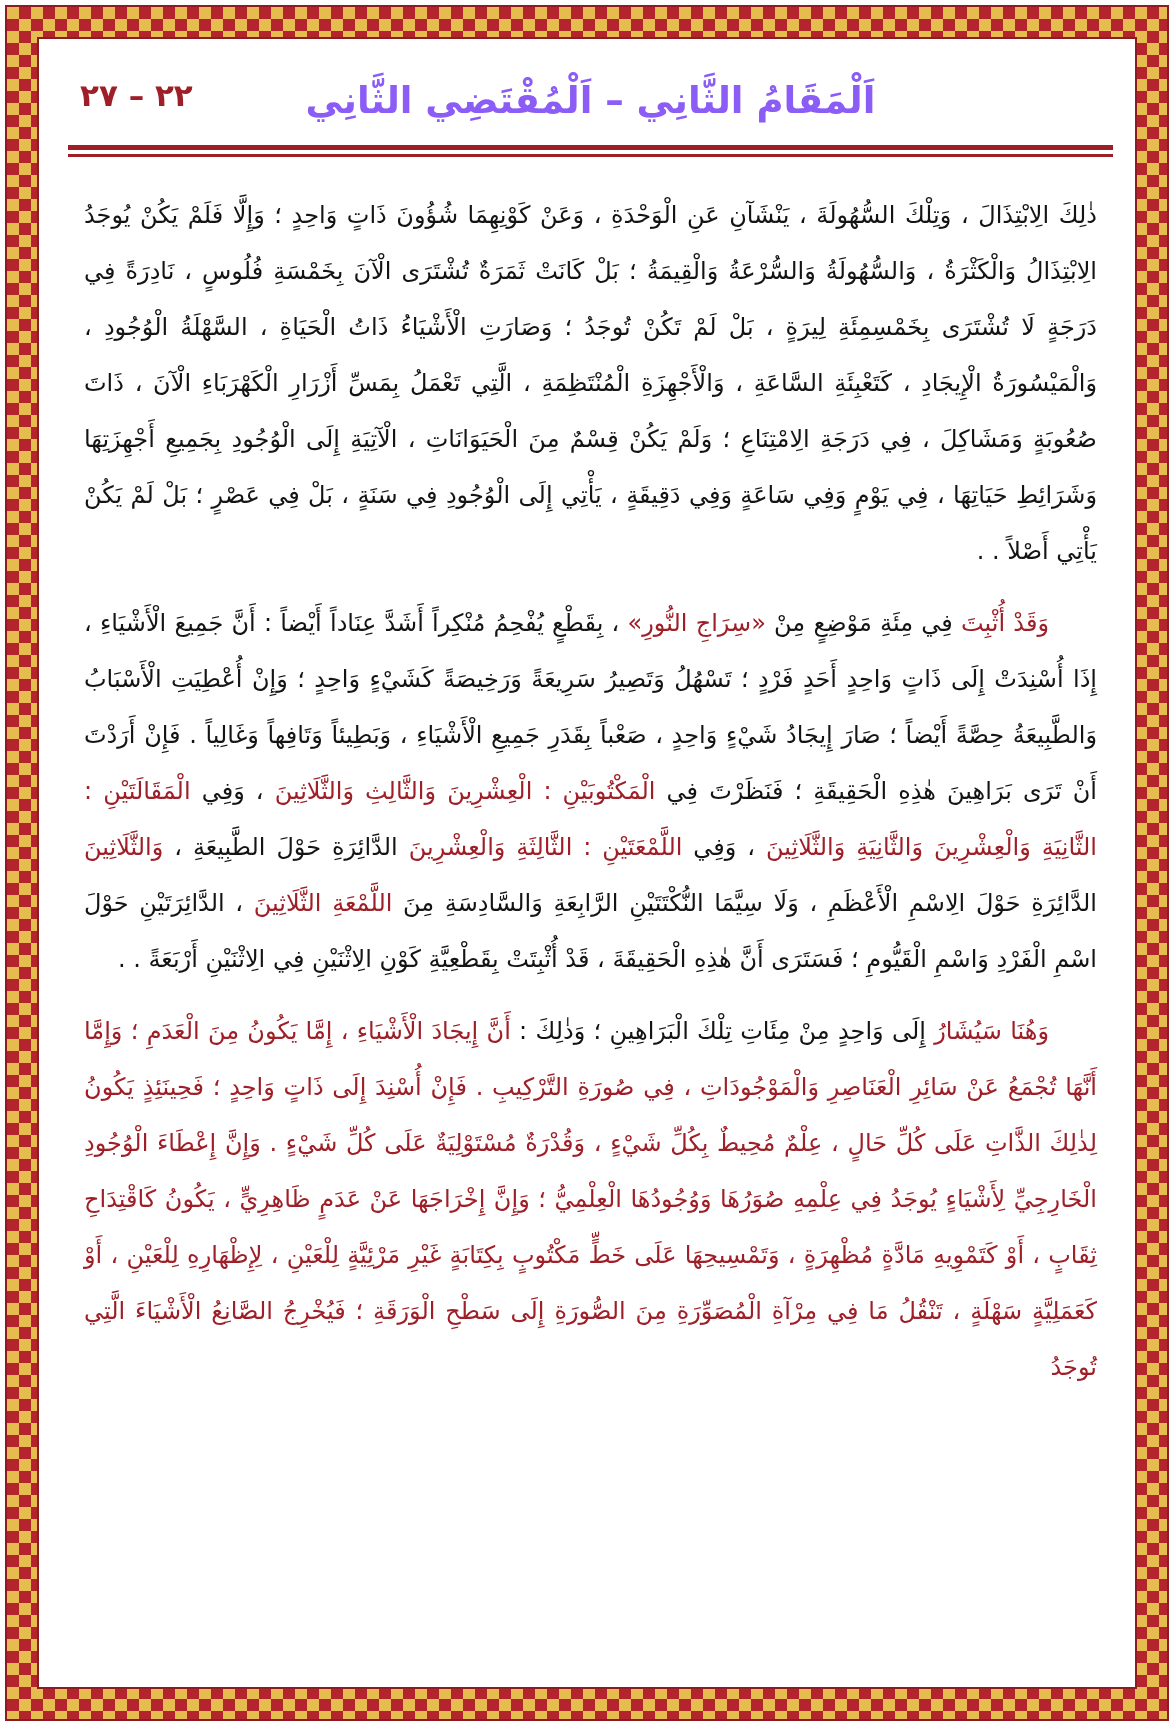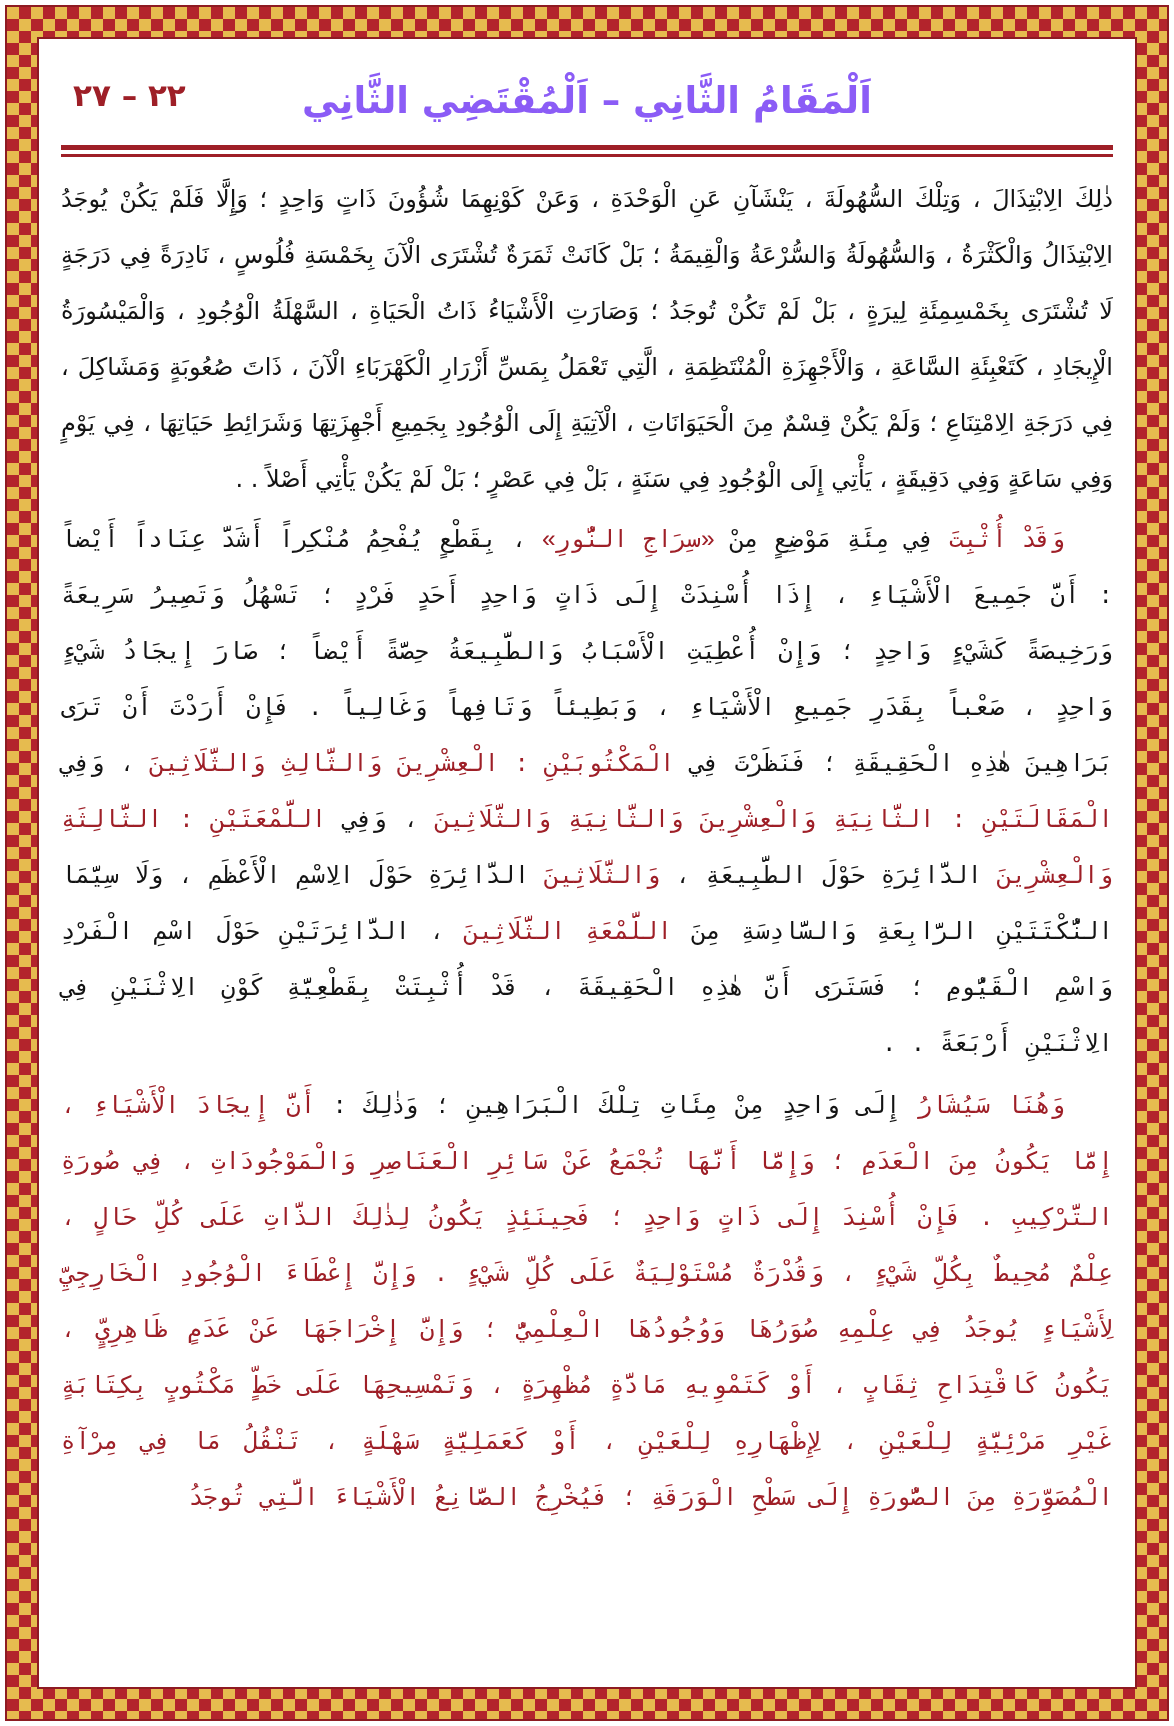--- a/index.html
+++ b/index.html
@@ -21,21 +21,21 @@
     background-position:0 0,12px 12px;
     background-size:24px 24px;
   }
   .frame-inner{
     position:absolute;inset:30px;
     background:#ffffff;
     border:2px solid #8e1b22;
   }
   .content{
     position:absolute;inset:39px;
-    padding:30px 22px 0 22px;
+    padding:30px 22px 0 29px;
     box-sizing:border-box;
     overflow:hidden;
   }
   .header{position:relative;height:70px;}
   .page-num{
     position:absolute;left:12px;top:8px;
     color:#9e1f27;font-weight:bold;font-size:31px;
     direction:rtl;letter-spacing:2px;
   }
   .page-title{
@@ -50,22 +50,22 @@
     margin:6px 0 8px 0;
   }
   .body-text{
     direction:rtl;
     text-align:justify;
     font-size:24px;
     line-height:56px;
     color:#141414;
     padding-top:6px;
   }
-  .para{margin:0;}
-  .para.indented{text-indent:48px;margin-top:6px;font-family:Liberation Mono, monospace;}
+  .para{margin:16px;}
+  .para.indented{text-indent:48px;margin-top:6px;}
   .run.red{color:#9e1f27;}
 </style>
 </head>
 <body>
 
 <div class="page">
   <div class="frame">
     <div class="frame-inner"></div>
   </div>
   <div class="content">

